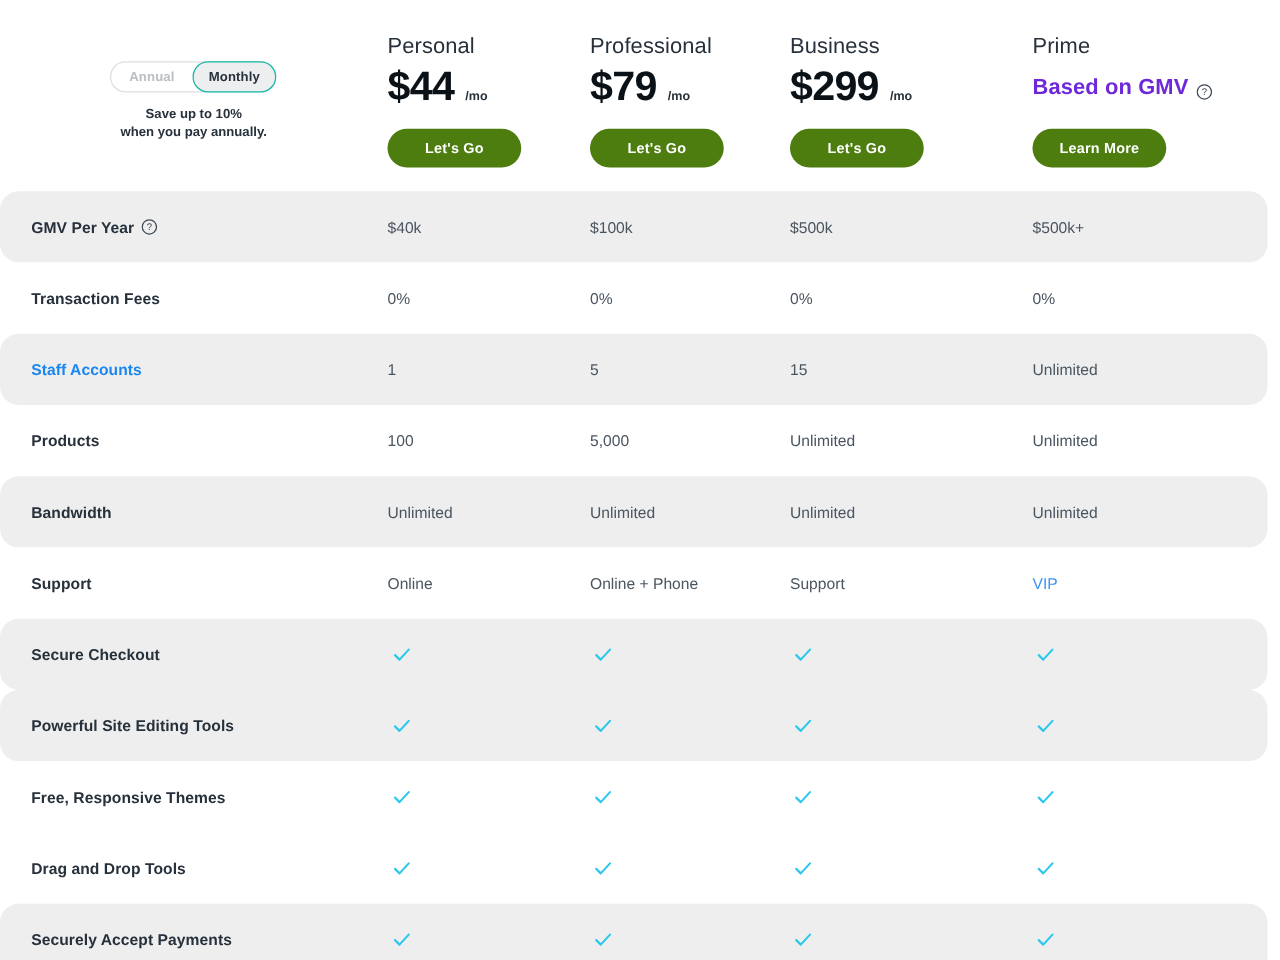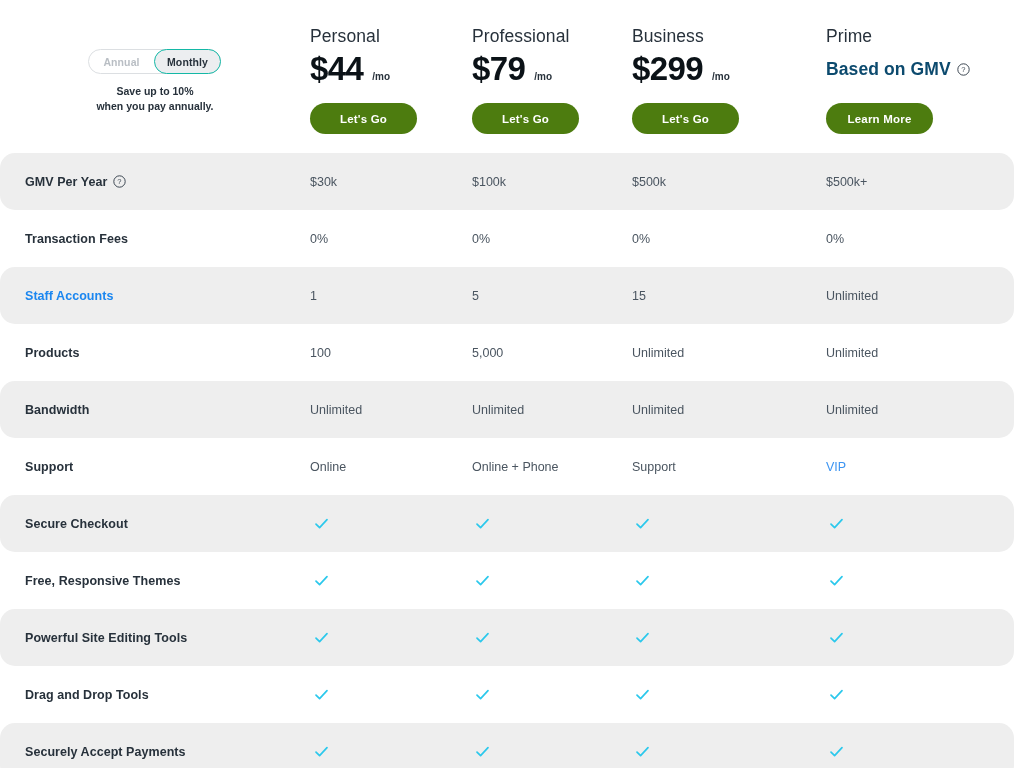--- a/index.html
+++ b/index.html
@@ -107,24 +107,24 @@
     font-size: 10px;
     font-weight: 700;
     color: #27313B;
     margin-left: 9px;
   }
   .plan-custom {
     position: absolute;
     top: 59px;
     left: 0;
     display: flex;
-    align-items: center;
+    align-items: flex-end;
     font-size: 17.5px;
     font-weight: 700;
-    color: #0c4a6e;
+    color: #6d28d9;
     white-space: nowrap;
     letter-spacing: .1px;
   }
   .plan-btn {
     position: absolute;
     top: 103px;
     left: 0;
     height: 31px;
     padding: 0 20px;
     min-width: 107px;
@@ -261,21 +261,21 @@
     <div class="row alt">
       <div class="cell-label">
         <span>GMV Per Year</span>
         <span class="help-icon">
           <svg width="13" height="13" viewBox="0 0 13 13">
             <circle cx="6.5" cy="6.5" r="5.7" fill="none" stroke="#3c4752" stroke-width="1"></circle>
             <text x="6.5" y="9.4" text-anchor="middle" font-family="Liberation Sans, sans-serif" font-size="7.6" font-weight="400" fill="#3c4752">?</text>
           </svg>
         </span>
       </div>
-      <div class="cell-val" style="left: 310px;">$30k</div>
+      <div class="cell-val" style="left: 310px;">$40k</div>
       <div class="cell-val" style="left: 472px;">$100k</div>
       <div class="cell-val" style="left: 632px;">$500k</div>
       <div class="cell-val" style="left: 826px;">$500k+</div>
     </div>
     <div class="row">
       <div class="cell-label">
         <span>Transaction Fees</span>
       </div>
       <div class="cell-val" style="left: 310px;">0%</div>
       <div class="cell-val" style="left: 472px;">0%</div>
@@ -336,20 +336,45 @@
         <svg width="15" height="15" viewBox="0 0 15 15">
           <path d="M2 7.6 L5.6 11.2 L13 3.2" fill="none" stroke="#2bc8ec" stroke-width="1.7" stroke-linecap="round" stroke-linejoin="round"></path>
         </svg>
       </div>
       <div class="check" style="left: 829px;">
         <svg width="15" height="15" viewBox="0 0 15 15">
           <path d="M2 7.6 L5.6 11.2 L13 3.2" fill="none" stroke="#2bc8ec" stroke-width="1.7" stroke-linecap="round" stroke-linejoin="round"></path>
         </svg>
       </div>
     </div>
+    <div class="row alt">
+      <div class="cell-label">
+        <span>Powerful Site Editing Tools</span>
+      </div>
+      <div class="check" style="left: 314px;">
+        <svg width="15" height="15" viewBox="0 0 15 15">
+          <path d="M2 7.6 L5.6 11.2 L13 3.2" fill="none" stroke="#2bc8ec" stroke-width="1.7" stroke-linecap="round" stroke-linejoin="round"></path>
+        </svg>
+      </div>
+      <div class="check" style="left: 475px;">
+        <svg width="15" height="15" viewBox="0 0 15 15">
+          <path d="M2 7.6 L5.6 11.2 L13 3.2" fill="none" stroke="#2bc8ec" stroke-width="1.7" stroke-linecap="round" stroke-linejoin="round"></path>
+        </svg>
+      </div>
+      <div class="check" style="left: 635px;">
+        <svg width="15" height="15" viewBox="0 0 15 15">
+          <path d="M2 7.6 L5.6 11.2 L13 3.2" fill="none" stroke="#2bc8ec" stroke-width="1.7" stroke-linecap="round" stroke-linejoin="round"></path>
+        </svg>
+      </div>
+      <div class="check" style="left: 829px;">
+        <svg width="15" height="15" viewBox="0 0 15 15">
+          <path d="M2 7.6 L5.6 11.2 L13 3.2" fill="none" stroke="#2bc8ec" stroke-width="1.7" stroke-linecap="round" stroke-linejoin="round"></path>
+        </svg>
+      </div>
+    </div>
     <div class="row">
       <div class="cell-label">
         <span>Free, Responsive Themes</span>
       </div>
       <div class="check" style="left: 314px;">
         <svg width="15" height="15" viewBox="0 0 15 15">
           <path d="M2 7.6 L5.6 11.2 L13 3.2" fill="none" stroke="#2bc8ec" stroke-width="1.7" stroke-linecap="round" stroke-linejoin="round"></path>
         </svg>
       </div>
       <div class="check" style="left: 475px;">
@@ -361,23 +386,23 @@
         <svg width="15" height="15" viewBox="0 0 15 15">
           <path d="M2 7.6 L5.6 11.2 L13 3.2" fill="none" stroke="#2bc8ec" stroke-width="1.7" stroke-linecap="round" stroke-linejoin="round"></path>
         </svg>
       </div>
       <div class="check" style="left: 829px;">
         <svg width="15" height="15" viewBox="0 0 15 15">
           <path d="M2 7.6 L5.6 11.2 L13 3.2" fill="none" stroke="#2bc8ec" stroke-width="1.7" stroke-linecap="round" stroke-linejoin="round"></path>
         </svg>
       </div>
     </div>
-    <div class="row alt">
-      <div class="cell-label">
-        <span>Powerful Site Editing Tools</span>
+    <div class="row">
+      <div class="cell-label">
+        <span>Drag and Drop Tools</span>
       </div>
       <div class="check" style="left: 314px;">
         <svg width="15" height="15" viewBox="0 0 15 15">
           <path d="M2 7.6 L5.6 11.2 L13 3.2" fill="none" stroke="#2bc8ec" stroke-width="1.7" stroke-linecap="round" stroke-linejoin="round"></path>
         </svg>
       </div>
       <div class="check" style="left: 475px;">
         <svg width="15" height="15" viewBox="0 0 15 15">
           <path d="M2 7.6 L5.6 11.2 L13 3.2" fill="none" stroke="#2bc8ec" stroke-width="1.7" stroke-linecap="round" stroke-linejoin="round"></path>
         </svg>
@@ -386,23 +411,23 @@
         <svg width="15" height="15" viewBox="0 0 15 15">
           <path d="M2 7.6 L5.6 11.2 L13 3.2" fill="none" stroke="#2bc8ec" stroke-width="1.7" stroke-linecap="round" stroke-linejoin="round"></path>
         </svg>
       </div>
       <div class="check" style="left: 829px;">
         <svg width="15" height="15" viewBox="0 0 15 15">
           <path d="M2 7.6 L5.6 11.2 L13 3.2" fill="none" stroke="#2bc8ec" stroke-width="1.7" stroke-linecap="round" stroke-linejoin="round"></path>
         </svg>
       </div>
     </div>
-    <div class="row">
-      <div class="cell-label">
-        <span>Drag and Drop Tools</span>
+    <div class="row alt">
+      <div class="cell-label">
+        <span>Securely Accept Payments</span>
       </div>
       <div class="check" style="left: 314px;">
         <svg width="15" height="15" viewBox="0 0 15 15">
           <path d="M2 7.6 L5.6 11.2 L13 3.2" fill="none" stroke="#2bc8ec" stroke-width="1.7" stroke-linecap="round" stroke-linejoin="round"></path>
         </svg>
       </div>
       <div class="check" style="left: 475px;">
         <svg width="15" height="15" viewBox="0 0 15 15">
           <path d="M2 7.6 L5.6 11.2 L13 3.2" fill="none" stroke="#2bc8ec" stroke-width="1.7" stroke-linecap="round" stroke-linejoin="round"></path>
         </svg>
@@ -411,38 +436,13 @@
         <svg width="15" height="15" viewBox="0 0 15 15">
           <path d="M2 7.6 L5.6 11.2 L13 3.2" fill="none" stroke="#2bc8ec" stroke-width="1.7" stroke-linecap="round" stroke-linejoin="round"></path>
         </svg>
       </div>
       <div class="check" style="left: 829px;">
         <svg width="15" height="15" viewBox="0 0 15 15">
           <path d="M2 7.6 L5.6 11.2 L13 3.2" fill="none" stroke="#2bc8ec" stroke-width="1.7" stroke-linecap="round" stroke-linejoin="round"></path>
         </svg>
       </div>
     </div>
-    <div class="row alt">
-      <div class="cell-label">
-        <span>Securely Accept Payments</span>
-      </div>
-      <div class="check" style="left: 314px;">
-        <svg width="15" height="15" viewBox="0 0 15 15">
-          <path d="M2 7.6 L5.6 11.2 L13 3.2" fill="none" stroke="#2bc8ec" stroke-width="1.7" stroke-linecap="round" stroke-linejoin="round"></path>
-        </svg>
-      </div>
-      <div class="check" style="left: 475px;">
-        <svg width="15" height="15" viewBox="0 0 15 15">
-          <path d="M2 7.6 L5.6 11.2 L13 3.2" fill="none" stroke="#2bc8ec" stroke-width="1.7" stroke-linecap="round" stroke-linejoin="round"></path>
-        </svg>
-      </div>
-      <div class="check" style="left: 635px;">
-        <svg width="15" height="15" viewBox="0 0 15 15">
-          <path d="M2 7.6 L5.6 11.2 L13 3.2" fill="none" stroke="#2bc8ec" stroke-width="1.7" stroke-linecap="round" stroke-linejoin="round"></path>
-        </svg>
-      </div>
-      <div class="check" style="left: 829px;">
-        <svg width="15" height="15" viewBox="0 0 15 15">
-          <path d="M2 7.6 L5.6 11.2 L13 3.2" fill="none" stroke="#2bc8ec" stroke-width="1.7" stroke-linecap="round" stroke-linejoin="round"></path>
-        </svg>
-      </div>
-    </div>
   </div>
 
 </body></html>

